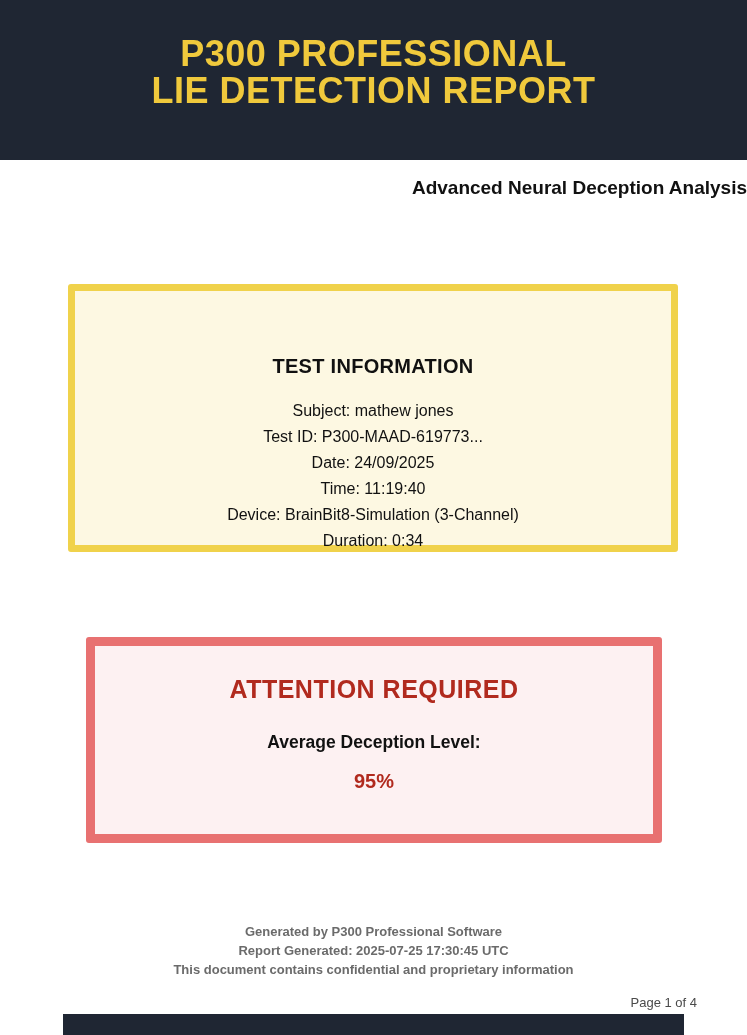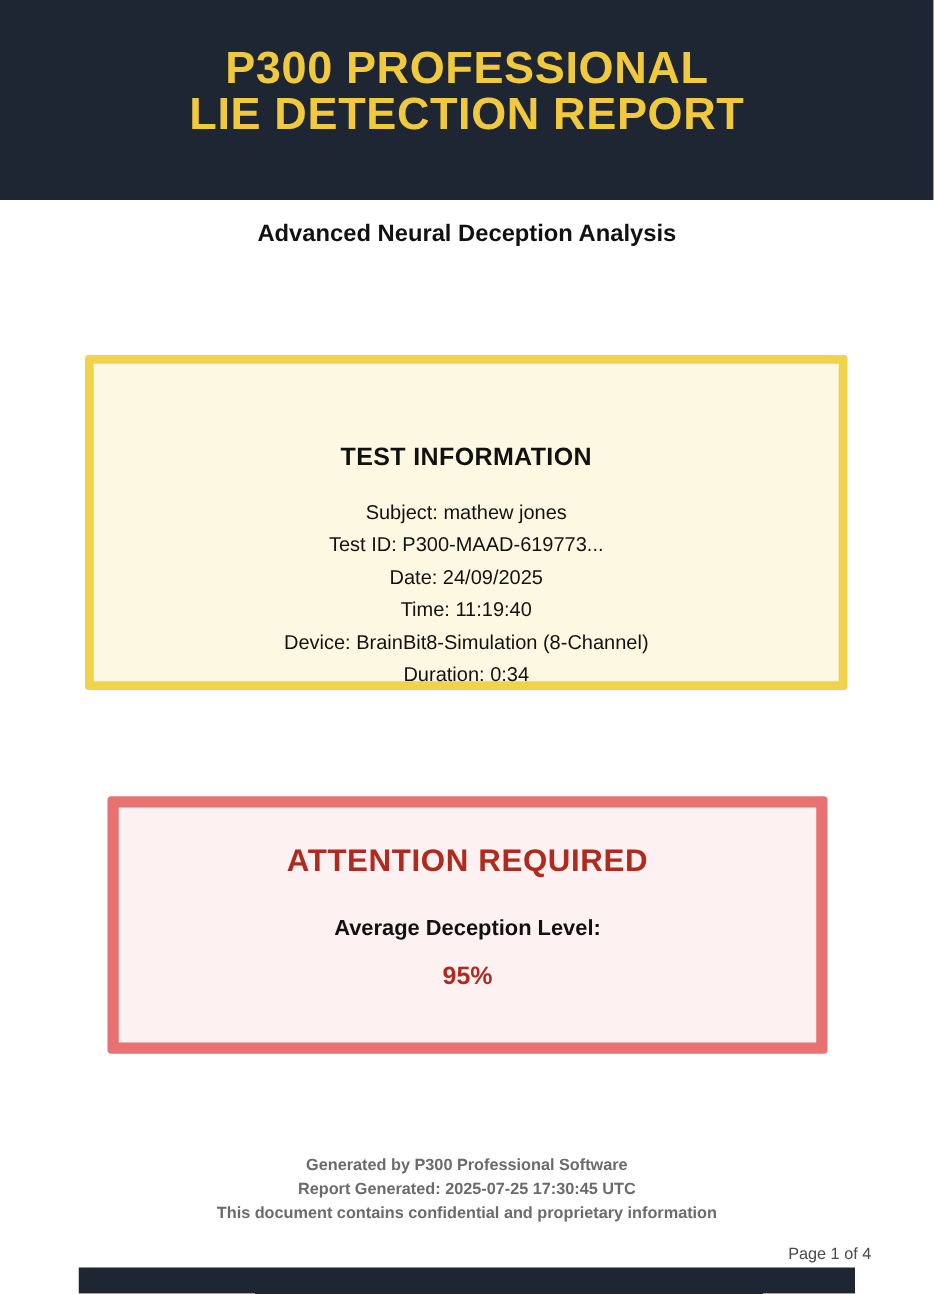--- a/index.html
+++ b/index.html
@@ -28,21 +28,21 @@
     font-size: 36px;
     font-weight: bold;
     line-height: 37px;
     letter-spacing: 0.5px;
     color: var(--title-color, #F0C93C);
   }
   .subtitle {
     position: absolute;
     top: 177px; left: 0;
     width: 100%;
-    text-align: center;
+    text-align: right;
     font-size: 19px;
     font-weight: bold;
     color: #111111;
   }
   .info-box {
     position: absolute;
     left: 68px; top: 284px;
     width: 610px; height: 268px;
     background: var(--info-bg, #FDF8E2);
     border: 7px solid var(--info-border, #F0D24B);
@@ -126,21 +126,21 @@
 
   <div class="subtitle">Advanced Neural Deception Analysis</div>
 
   <section class="info-box">
     <div class="info-heading">TEST INFORMATION</div>
     <div class="info-lines">
       <div>Subject: mathew jones</div>
       <div>Test ID: P300-MAAD-619773...</div>
       <div>Date: 24/09/2025</div>
       <div>Time: 11:19:40</div>
-      <div>Device: BrainBit8-Simulation (8-Channel)</div>
+      <div>Device: BrainBit8-Simulation (3-Channel)</div>
       <div>Duration: 0:34</div>
     </div>
   </section>
 
   <section class="alert-box">
     <div class="alert-heading">ATTENTION REQUIRED</div>
     <div class="alert-label">Average Deception Level:</div>
     <div class="alert-value">95%</div>
   </section>
 

